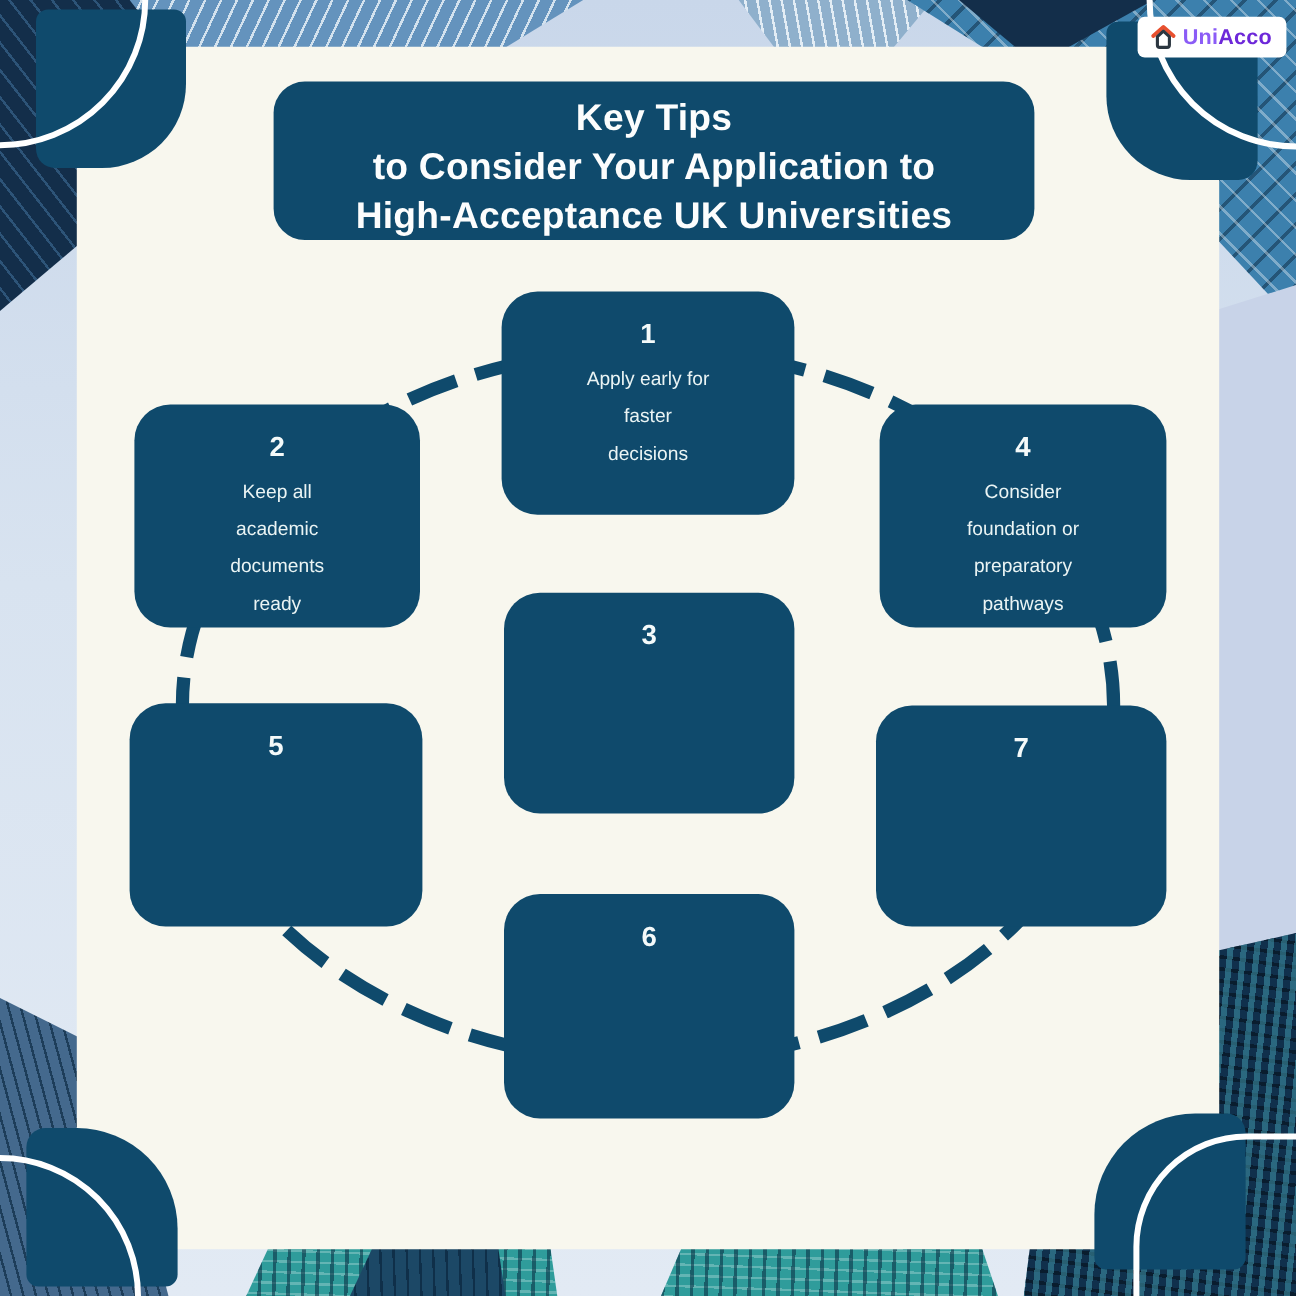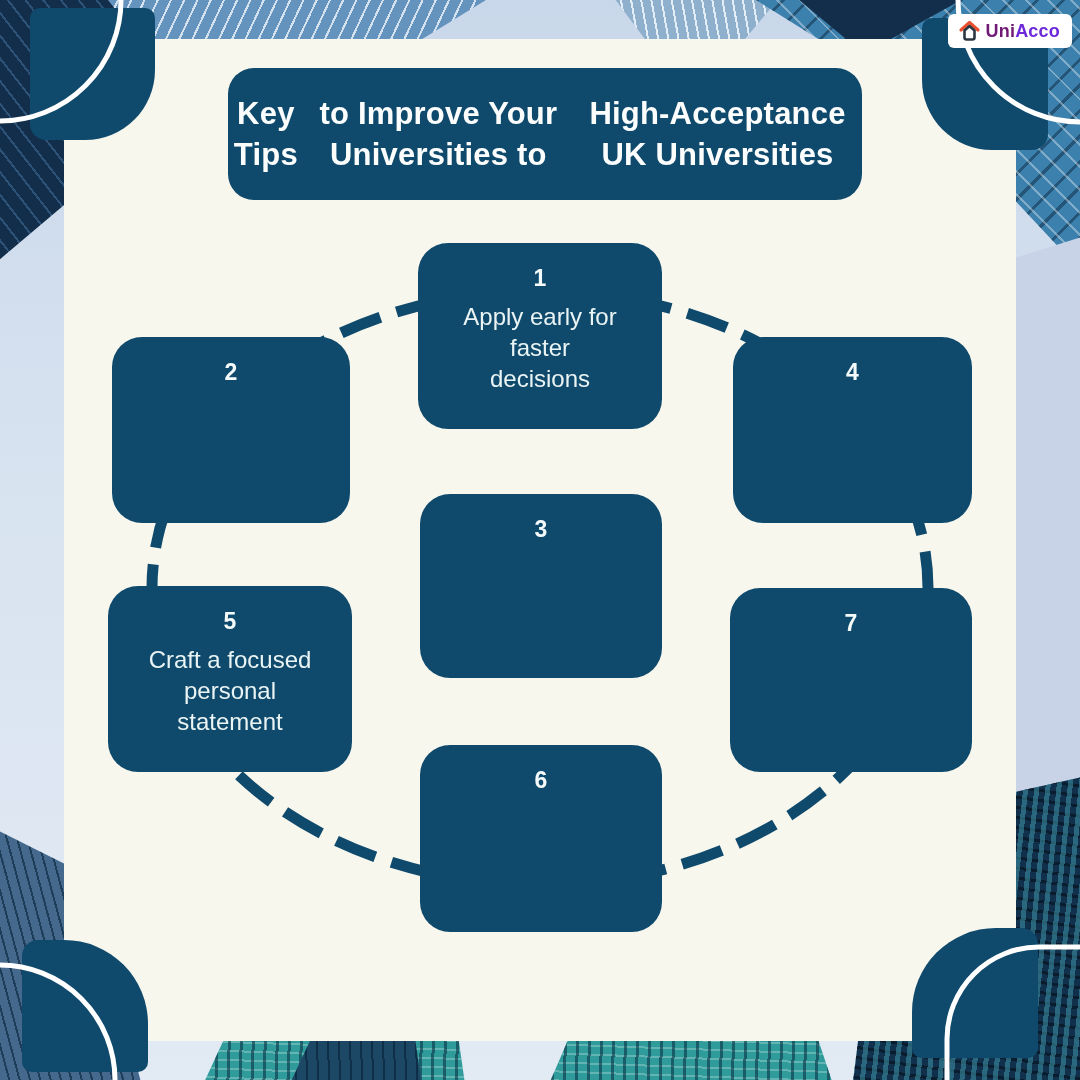--- a/index.html
+++ b/index.html
@@ -39,50 +39,50 @@
   .b-bl-steel{clip-path:polygon(0 77%,8% 81%,13% 100%,0 100%);
     background:repeating-linear-gradient(75deg,#44698d 0 8px,#1d3d59 8px 10px);}
   
   .panel{position:absolute;left:64px;top:39px;width:952px;height:1002px;
     background:#f8f7ee;border-radius:14px;}
   
   .ring-svg{position:absolute;left:0;top:0;pointer-events:none;}
   .ring{fill:none;stroke:#0f4a6c;stroke-width:11;stroke-dasharray:42 17;}
   
   .title-box{position:absolute;left:228px;top:68px;width:634px;height:132px;
-    background:#0f4a6c;border-radius:26px;display:flex;flex-direction:row;
+    background:#0f4a6c;border-radius:26px;display:flex;flex-direction:column;
     align-items:center;justify-content:flex-end;color:#fcfdfd;}
   .title-line{font-weight:700;font-size:31px;line-height:41px;letter-spacing:.2px;text-align:center;}
   
   .tip{position:absolute;background:#0f4a6c;border-radius:30px;color:#eaf4f4;
     text-align:center;display:flex;flex-direction:column;align-items:center;
     justify-content:flex-start;padding-top:22px;box-sizing:border-box;}
   .tip .num{font-weight:700;font-size:23px;color:#f4fafa;margin-bottom:9px;}
-  .tip .txt{font-size:24px;line-height:31px;white-space:pre-line;}
+  .tip .txt{font-size:16px;line-height:31px;white-space:pre-line;}
   .tip-1{left:418px;top:243px;width:244px;height:186px;}
   .tip-2{left:112px;top:337px;width:238px;height:186px;}
   .tip-4{left:733px;top:337px;width:239px;height:186px;}
   .tip-3{left:420px;top:494px;width:242px;height:184px;}
   .tip-5{left:108px;top:586px;width:244px;height:186px;}
   .tip-7{left:730px;top:588px;width:242px;height:184px;}
   .tip-6{left:420px;top:745px;width:242px;height:187px;}
   
   .corner{position:absolute;background:#0f4a6c;}
   .corner-tl{left:30px;top:8px;width:125px;height:132px;border-radius:10px 10px 70px 16px;}
   .corner-tr{left:922px;top:18px;width:126px;height:132px;border-radius:10px 10px 16px 70px;}
   .corner-bl{left:22px;top:940px;width:126px;height:132px;border-radius:16px 84px 10px 10px;}
   .corner-br{left:912px;top:928px;width:126px;height:130px;border-radius:84px 16px 10px 10px;}
   .arcs{position:absolute;left:0;top:0;pointer-events:none;}
   .arc{fill:none;stroke:#ffffff;stroke-width:5;}
   
   .logo{position:absolute;top:14px;right:8px;height:34px;background:#ffffff;
     border-radius:6px;display:flex;align-items:center;padding:0 12px 0 10px;}
   .logo .house{margin-right:5px;display:flex;align-items:center;}
   .logo-text{font-size:18px;font-weight:700;letter-spacing:.2px;display:flex;}
-  .logo-uni{color:#701a75;}
+  .logo-uni{color:#8b5cf6;}
   .logo-acco{color:#6d28d9;}
 </style>
 </head>
 <body>
 
 <div class="canvas">
 
   <div class="b b-tl-dark"></div>
   <div class="b b-tl-mid"></div>
   <div class="b b-tc-light"></div>
@@ -97,44 +97,49 @@
   <div class="b b-bl-steel"></div>
 
   <div class="panel"></div>
 
   <svg class="ring-svg" width="1080" height="1080" viewBox="0 0 1080 1080">
     <ellipse class="ring" cx="540" cy="588" rx="388" ry="297"></ellipse>
   </svg>
 
   <div class="title-box">
     <div class="title-line">Key Tips</div>
-    <div class="title-line">to Improve Your Universities to</div>
+    <div class="title-line">to Consider Your Application to</div>
     <div class="title-line">High-Acceptance UK Universities</div>
   </div>
 
   <div class="tip tip-1">
     <div class="num">1</div>
     <div class="txt">Apply early for
 faster
 decisions</div>
   </div>
   <div class="tip tip-2">
     <div class="num">2</div>
+    <div class="txt">Keep all
+academic
+documents
+ready</div>
   </div>
   <div class="tip tip-3">
     <div class="num">3</div>
   </div>
   <div class="tip tip-4">
     <div class="num">4</div>
+    <div class="txt">Consider
+foundation or
+preparatory
+pathways</div>
   </div>
   <div class="tip tip-5">
     <div class="num">5</div>
-    <div class="txt">Craft a focused
-personal
-statement</div>
   </div>
   <div class="tip tip-6">
     <div class="num">6</div>
   </div>
   <div class="tip tip-7">
     <div class="num">7</div>
   </div>
 
   <div class="corner corner-tl"></div>
   <div class="corner corner-tr"></div>

